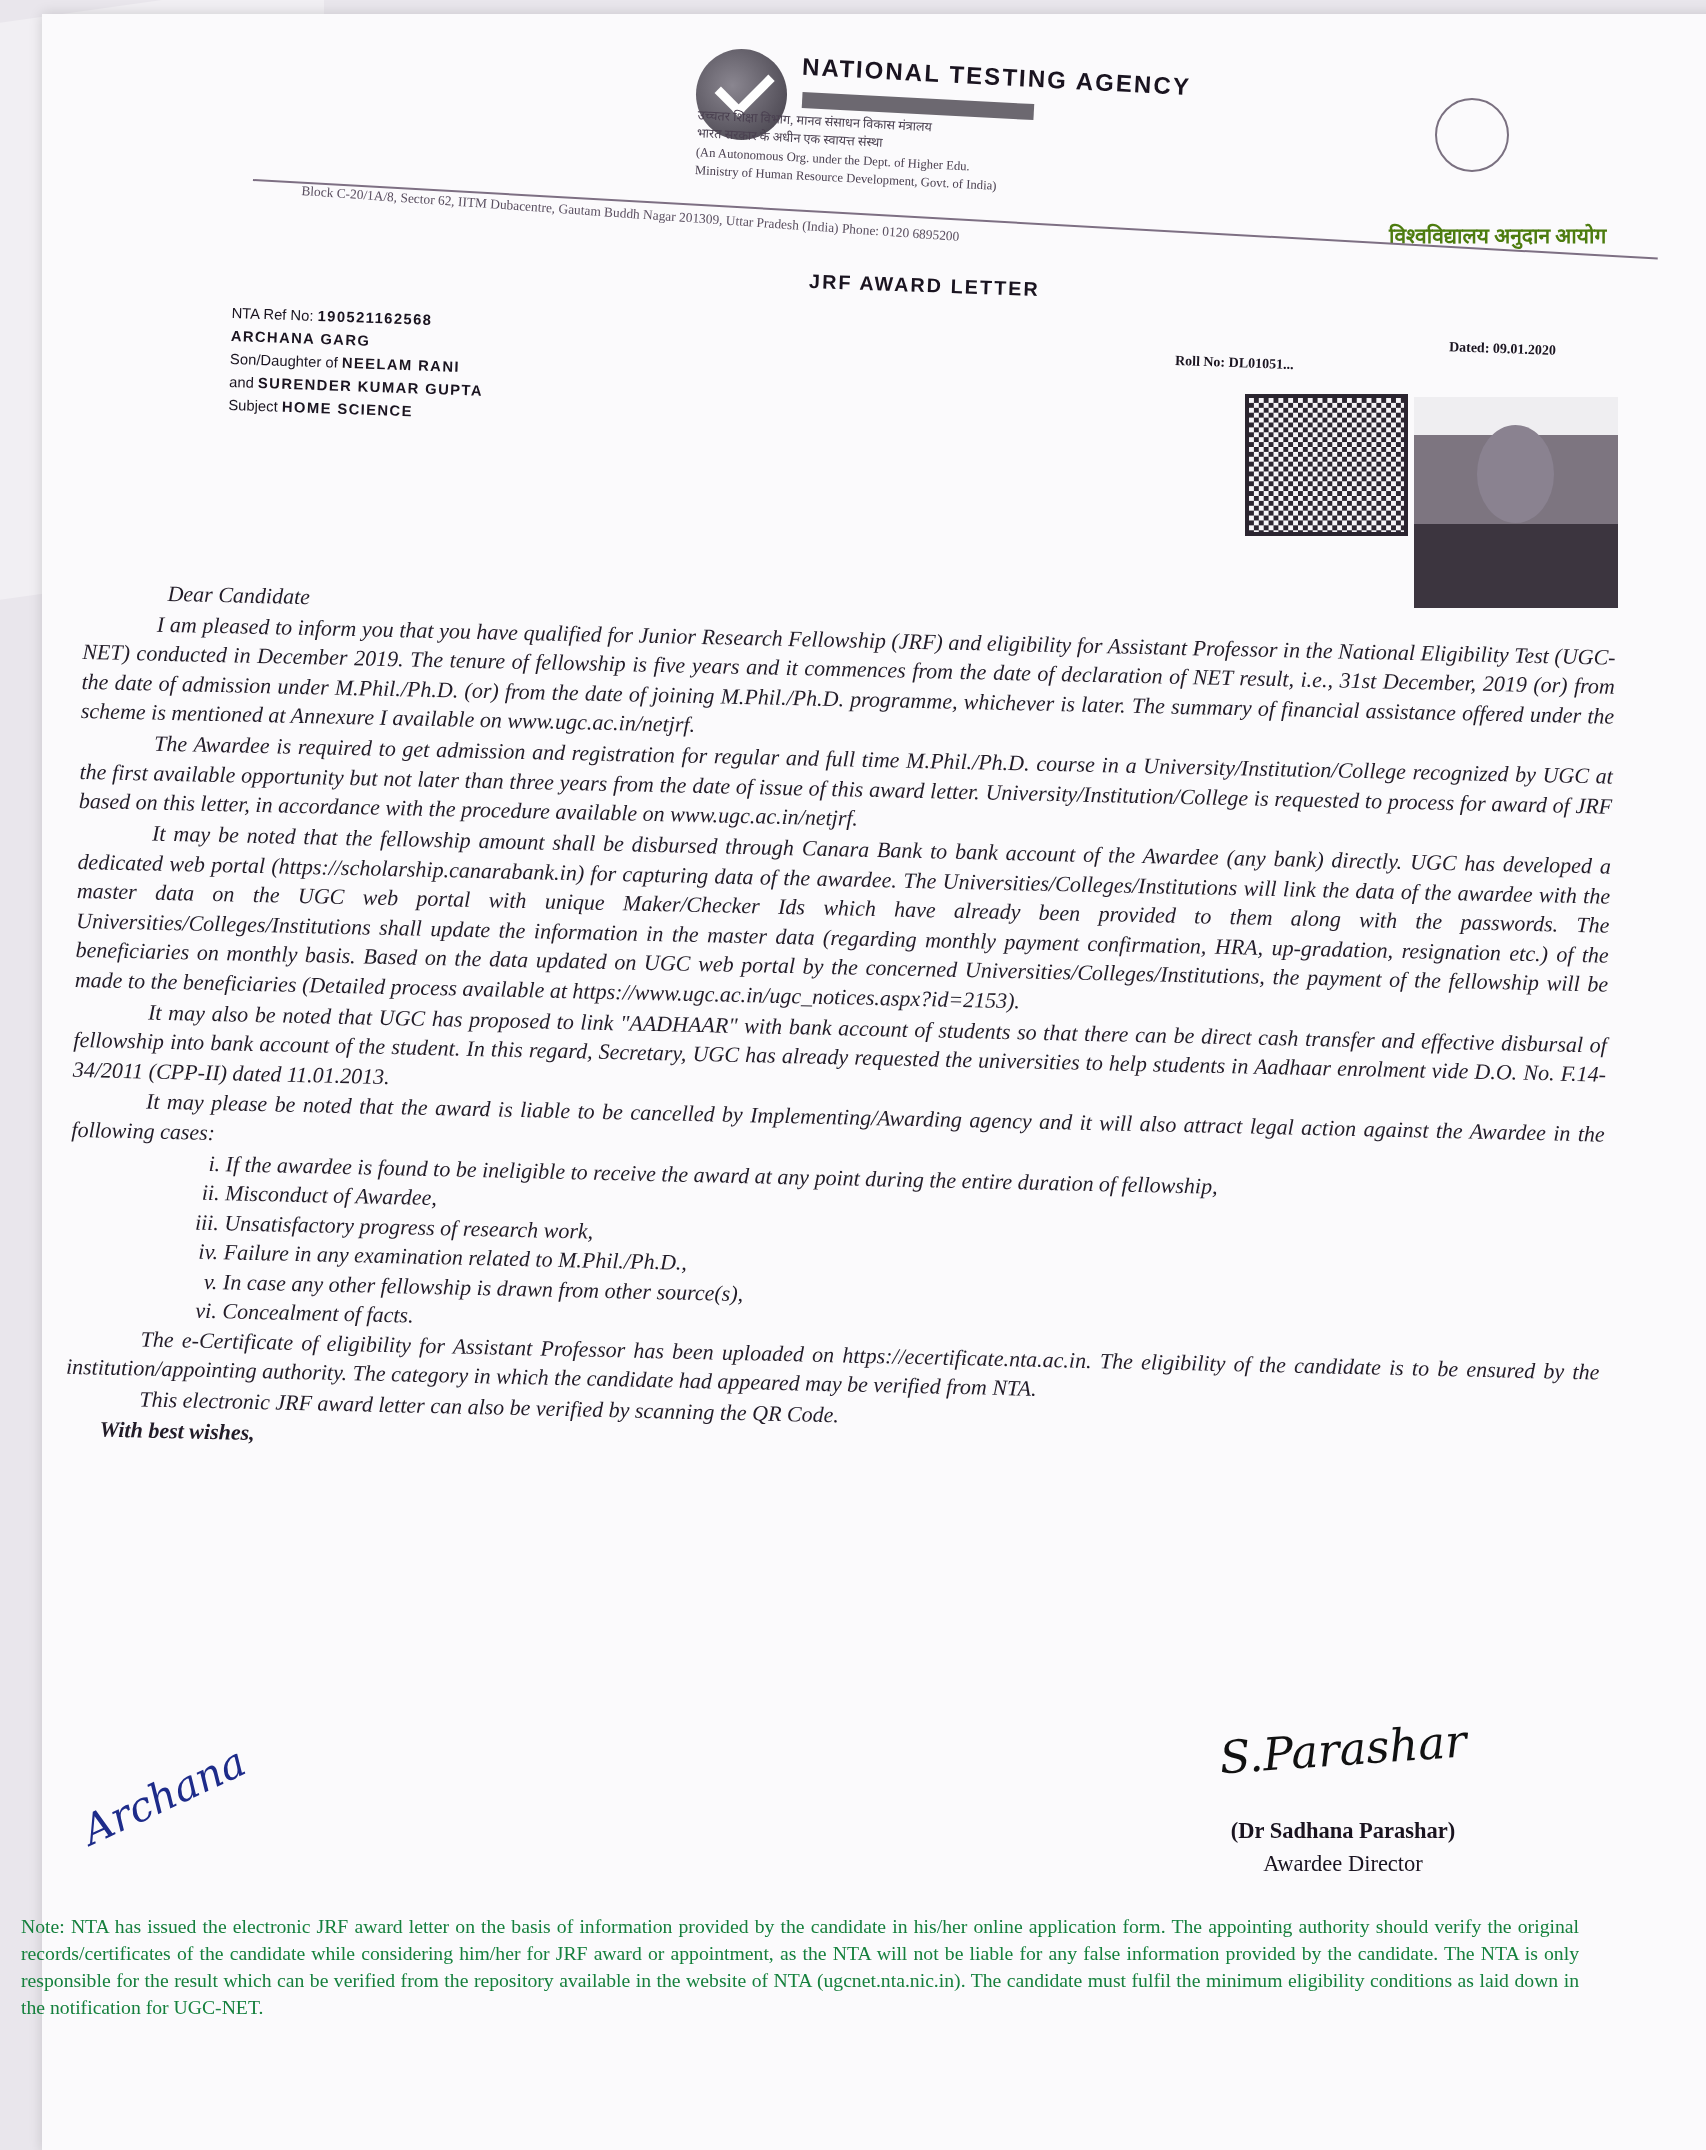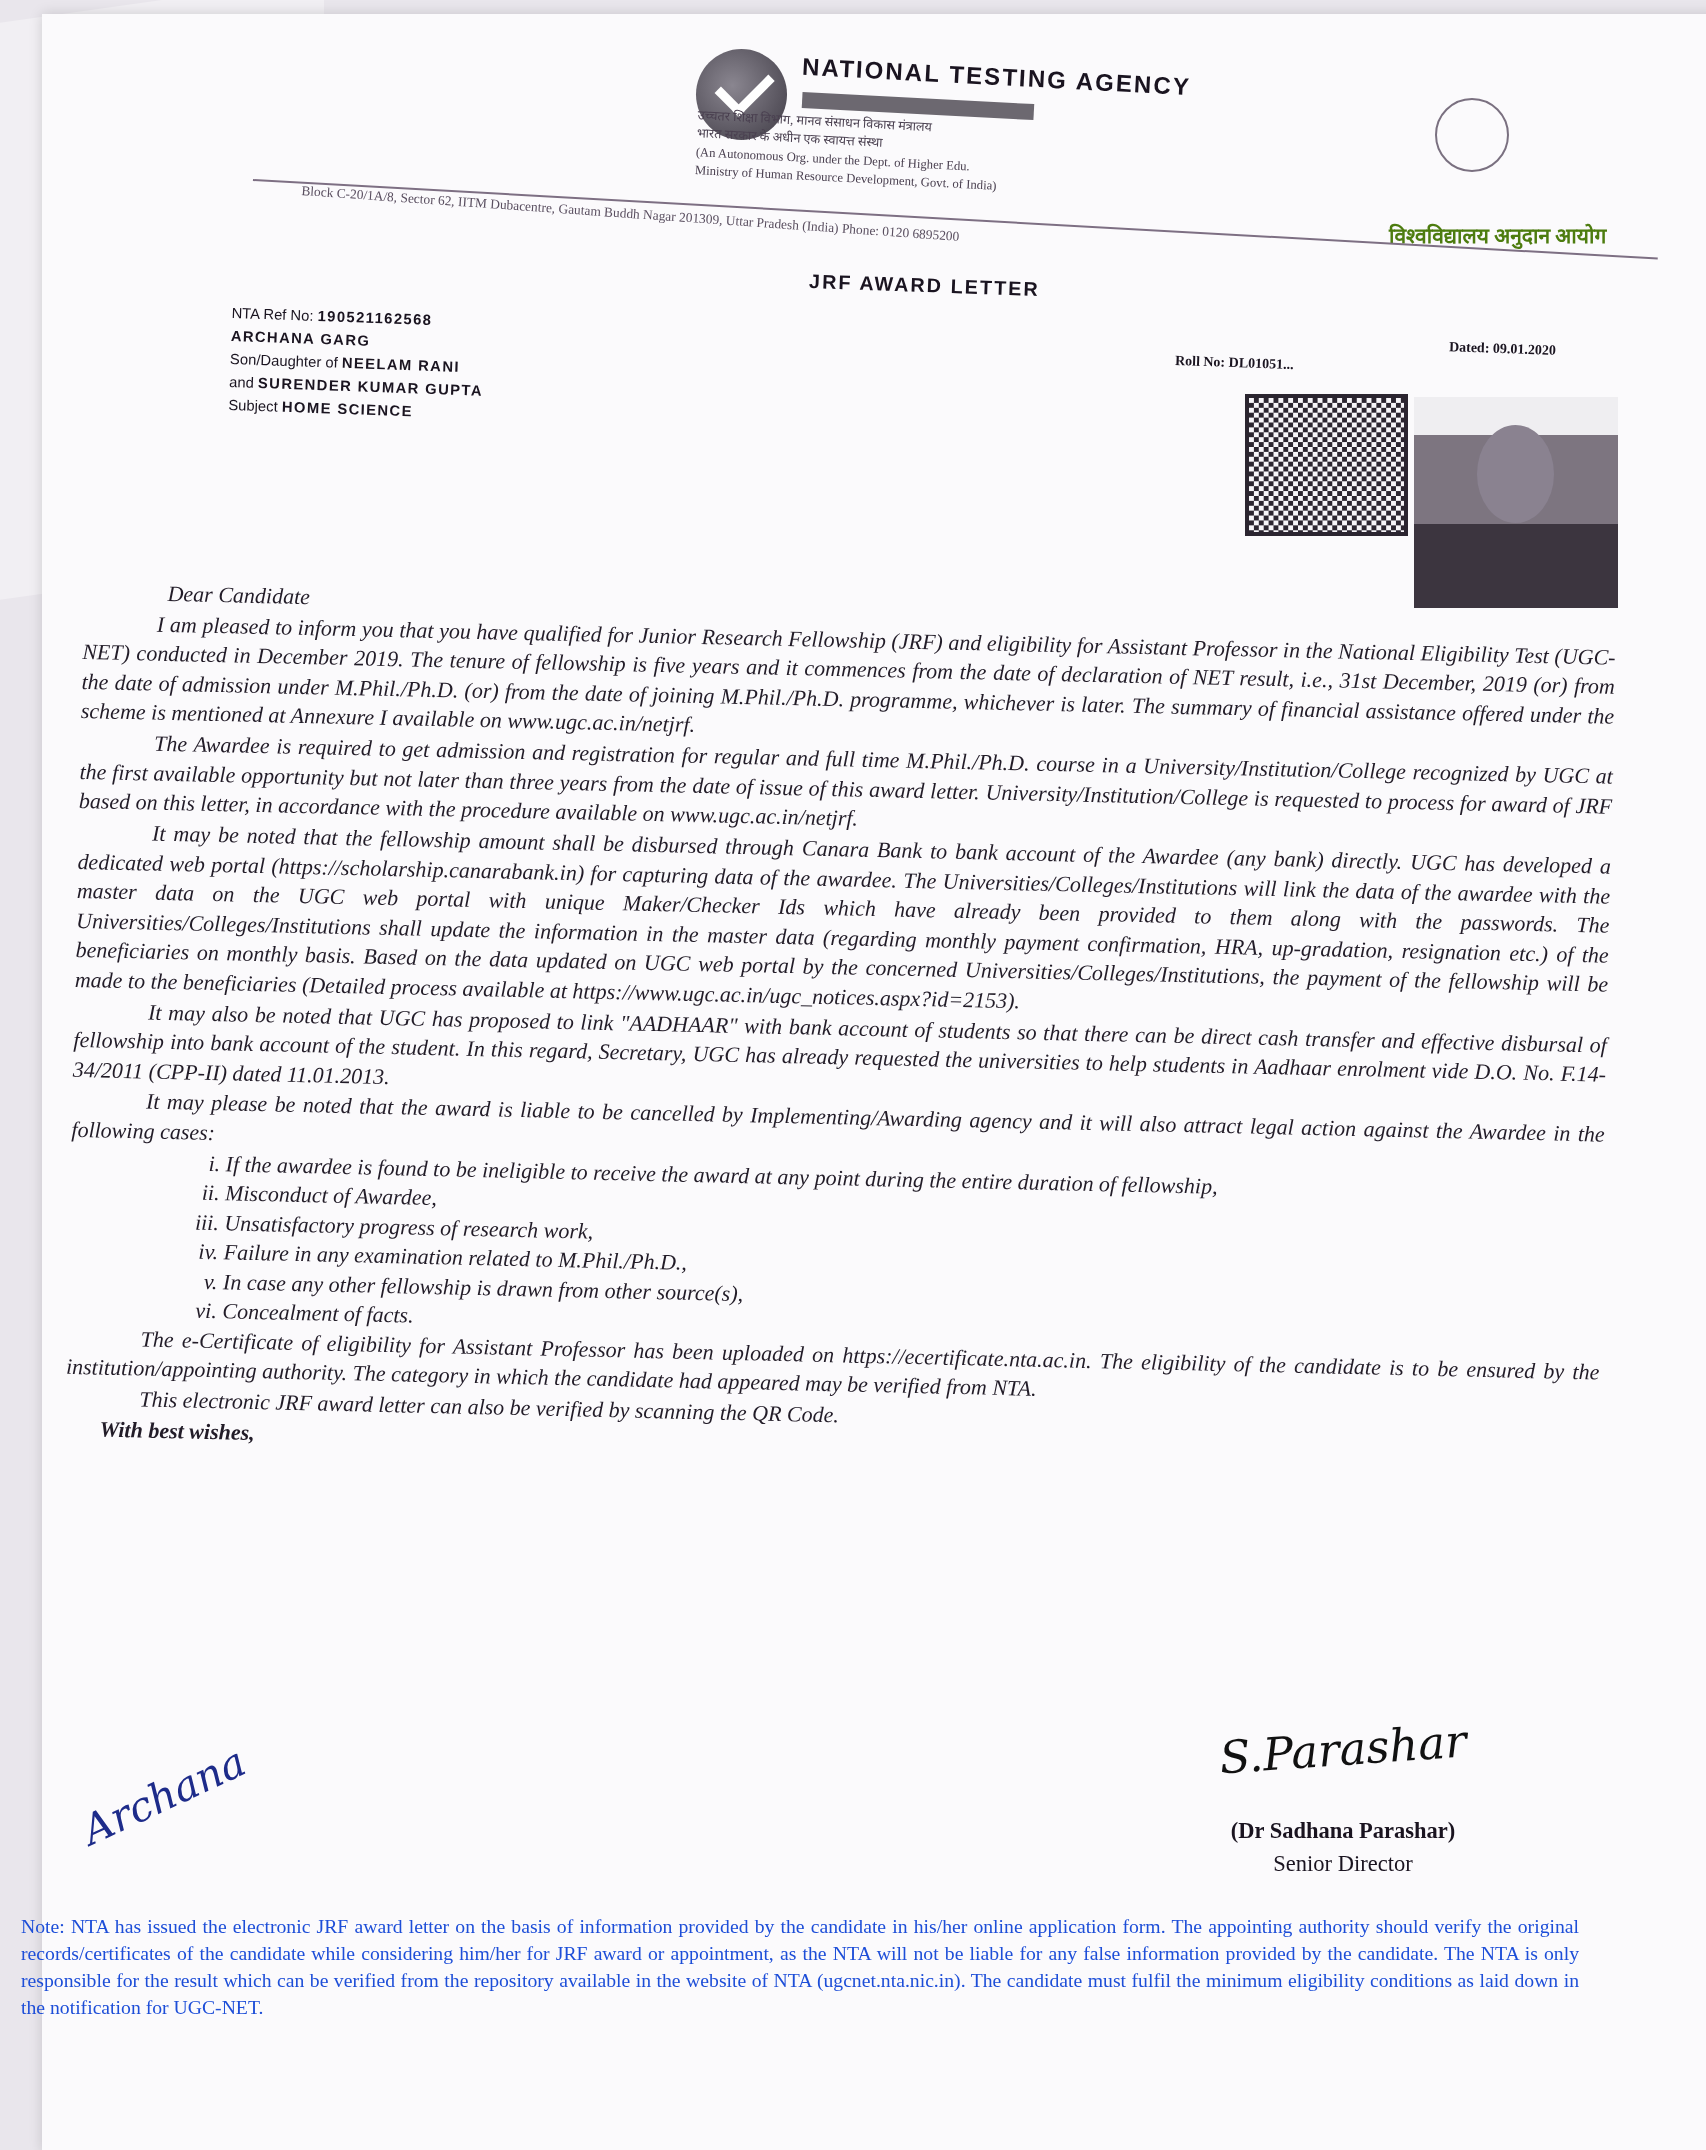--- a/index.html
+++ b/index.html
@@ -27,21 +27,21 @@
   .body{position:absolute;left:84px;top:577px;width:1533px;font-style:italic;font-size:22px;line-height:29.5px;color:#221c28;transform:rotate(1.3deg);transform-origin:left top;text-align:justify;}
   .body p{margin:0 0 1.4px 0;text-indent:74px;}
   .salutation{text-indent:0 !important;margin-left:84px !important;}
   .body ol{margin:0;padding-left:155px;list-style:lower-roman;}
   .closing{margin-left:35px !important;text-indent:0 !important;font-weight:bold;}
   .sig-right{position:absolute;left:1160px;top:1723px;width:366px;text-align:center;}
   .sig-scrawl{font-family:"DejaVu Serif",serif;font-style:italic;font-size:45px;color:#111;transform:rotate(-4deg);}
   .sig-name{font-weight:bold;font-size:22.5px;margin-top:42px;}
   .sig-title{font-size:22.5px;margin-top:7px;}
   .sig-left{position:absolute;left:77px;top:1772px;font-family:"DejaVu Serif",serif;font-style:italic;font-size:41px;color:#1d2b8a;transform:rotate(-25deg);}
-  .note{position:absolute;left:21px;top:1913px;width:1558px;font-size:19.7px;line-height:27px;text-align:justify;color:#1d4ed8;}
+  .note{position:absolute;left:21px;top:1913px;width:1558px;font-size:19.7px;line-height:27px;text-align:justify;color:#15803d;}
 </style>
 </head>
 <body>
 
 <div class="under"></div>
 <div class="paper"></div>
 
 <div class="header">
   <div class="logo"></div>
   <div class="org-name">NATIONAL TESTING AGENCY</div>
@@ -91,17 +91,17 @@
   </ol>
   <p>The e-Certificate of eligibility for Assistant Professor has been uploaded on https://ecertificate.nta.ac.in. The eligibility of the candidate is to be ensured by the institution/appointing authority. The category in which the candidate had appeared may be verified from NTA.</p>
   <p>This electronic JRF award letter can also be verified by scanning the QR Code.</p>
   <p class="closing">With best wishes,</p>
 </div>
 
 <div class="sig-left">Archana</div>
 <div class="sig-right">
   <div class="sig-scrawl">S.Parashar</div>
   <div class="sig-name">(Dr Sadhana Parashar)</div>
-  <div class="sig-title">Senior Director</div>
+  <div class="sig-title">Awardee Director</div>
 </div>
 
 <div class="note">Note: NTA has issued the electronic JRF award letter on the basis of information provided by the candidate in his/her online application form. The appointing authority should verify the original records/certificates of the candidate while considering him/her for JRF award or appointment, as the NTA will not be liable for any false information provided by the candidate. The NTA is only responsible for the result which can be verified from the repository available in the website of NTA (ugcnet.nta.nic.in). The candidate must fulfil the minimum eligibility conditions as laid down in the notification for UGC-NET.</div>
 
 
 </body></html>

